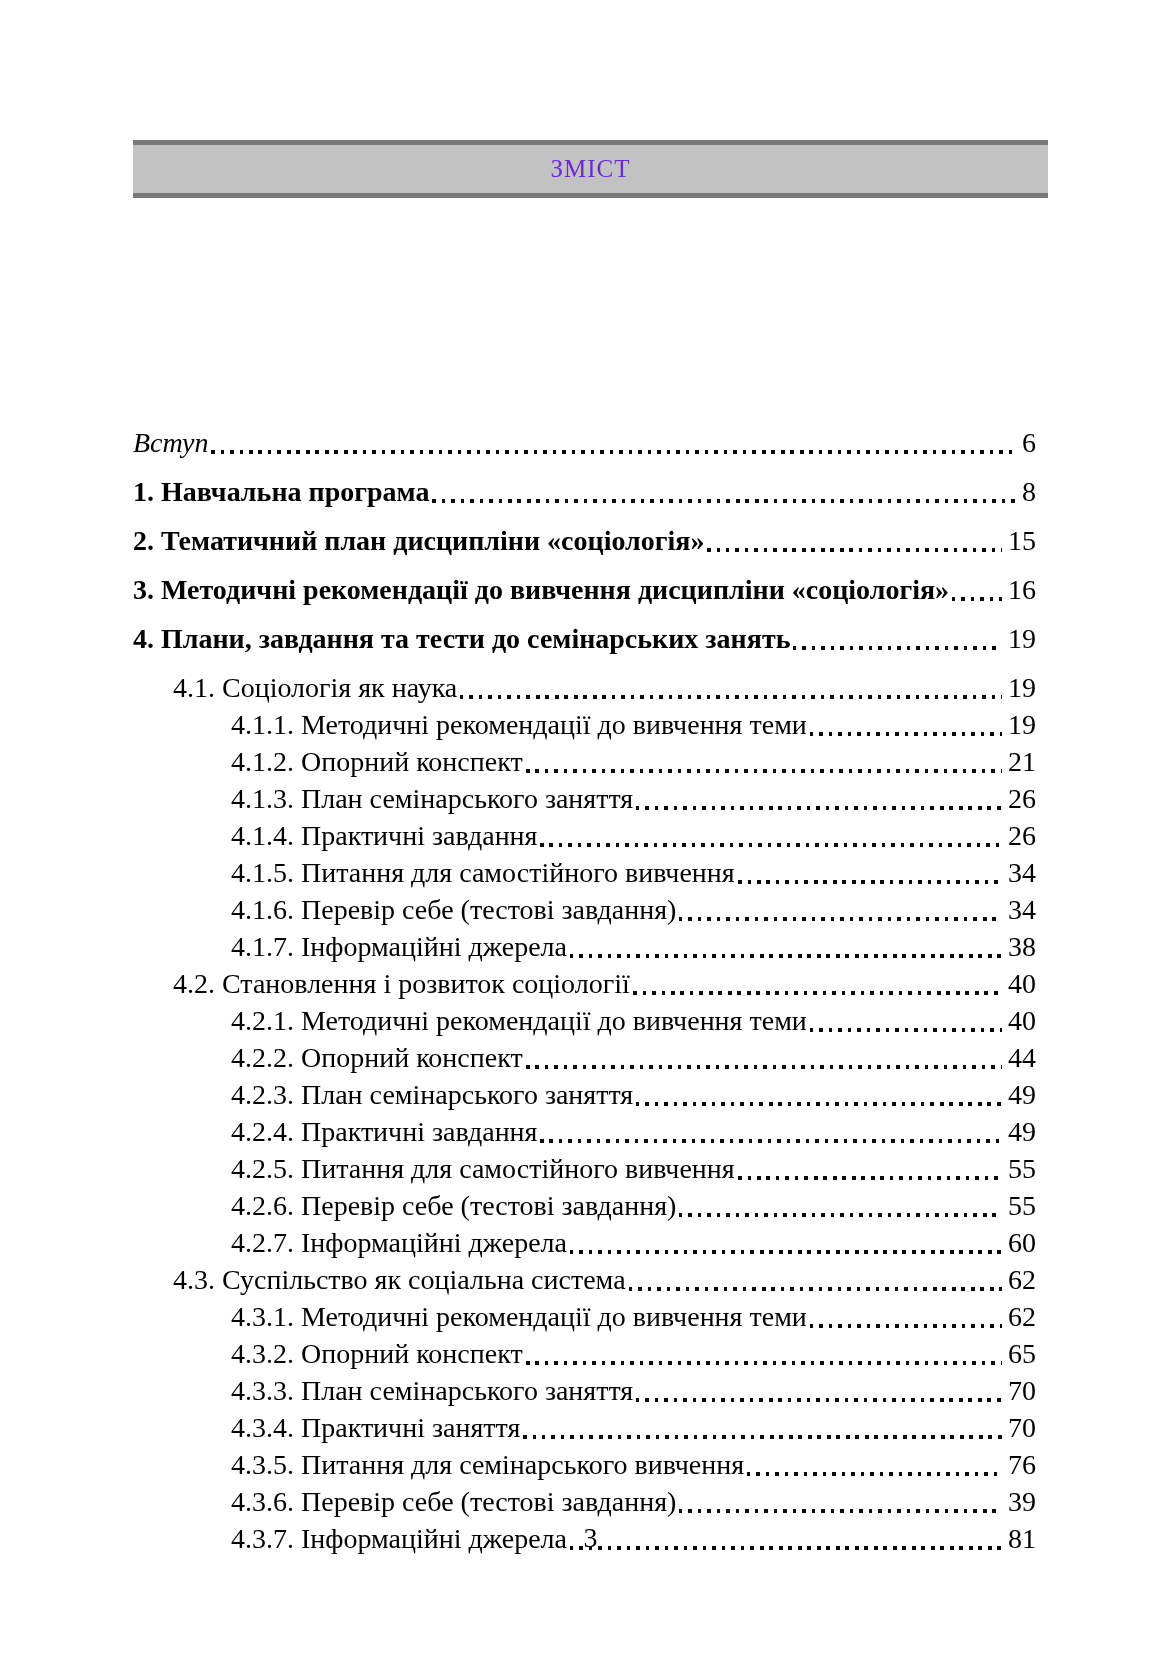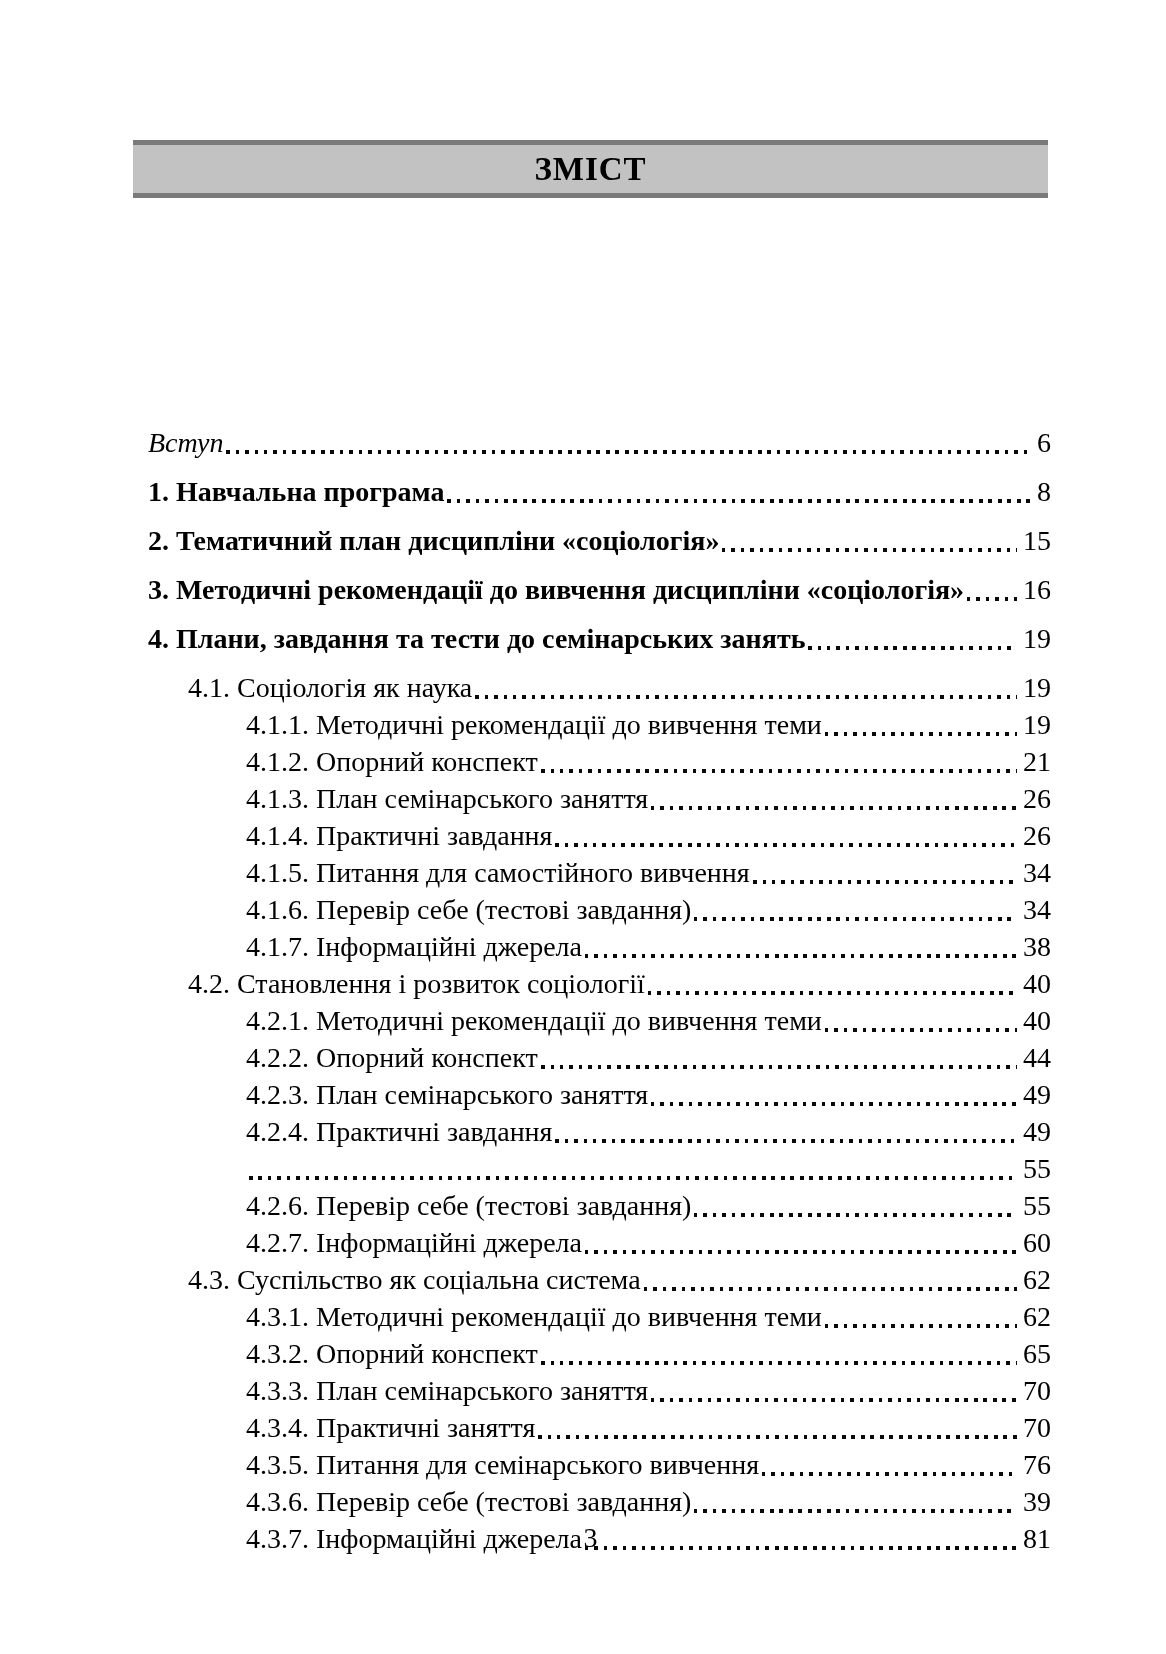--- a/index.html
+++ b/index.html
@@ -24,29 +24,29 @@
     width: 915px;
     height: 58px;
     background: #c2c2c2;
     border-top: 5px solid #7a7a7a;
     border-bottom: 5px solid #7a7a7a;
     display: flex;
     align-items: center;
     justify-content: center;
   }
   .header-title {
-    font-size: 33px;
-    font-weight: bold;
+    font-size: 25px;
+    font-weight: normal;
     letter-spacing: 1px;
-    color: #000000;
+    color: #6d28d9;
   }
   
   .toc {
     position: absolute;
-    left: 140px;
+    left: 125px;
     top: 412px;
     width: 911px;
   }
   .toc-entry {
     display: flex;
     align-items: flex-end;
     font-size: 28px;
     line-height: 36px;
   }
   .toc-entry.level-0 { padding-left: 8px;   margin-top: 13px; margin-bottom: 13px; }
@@ -192,20 +192,21 @@
     <span class="toc-page">49</span>
   </div>
 
   <div class="toc-entry level-2">
     <span class="toc-label">4.2.4. Практичні завдання</span>
     <span class="toc-dots"></span>
     <span class="toc-page">49</span>
   </div>
 
   <div class="toc-entry level-2">
+    <span class="toc-label">4.2.5. Питання для самостійного вивчення</span>
     <span class="toc-dots"></span>
     <span class="toc-page">55</span>
   </div>
 
   <div class="toc-entry level-2">
     <span class="toc-label">4.2.6. Перевір себе (тестові завдання)</span>
     <span class="toc-dots"></span>
     <span class="toc-page">55</span>
   </div>
 

